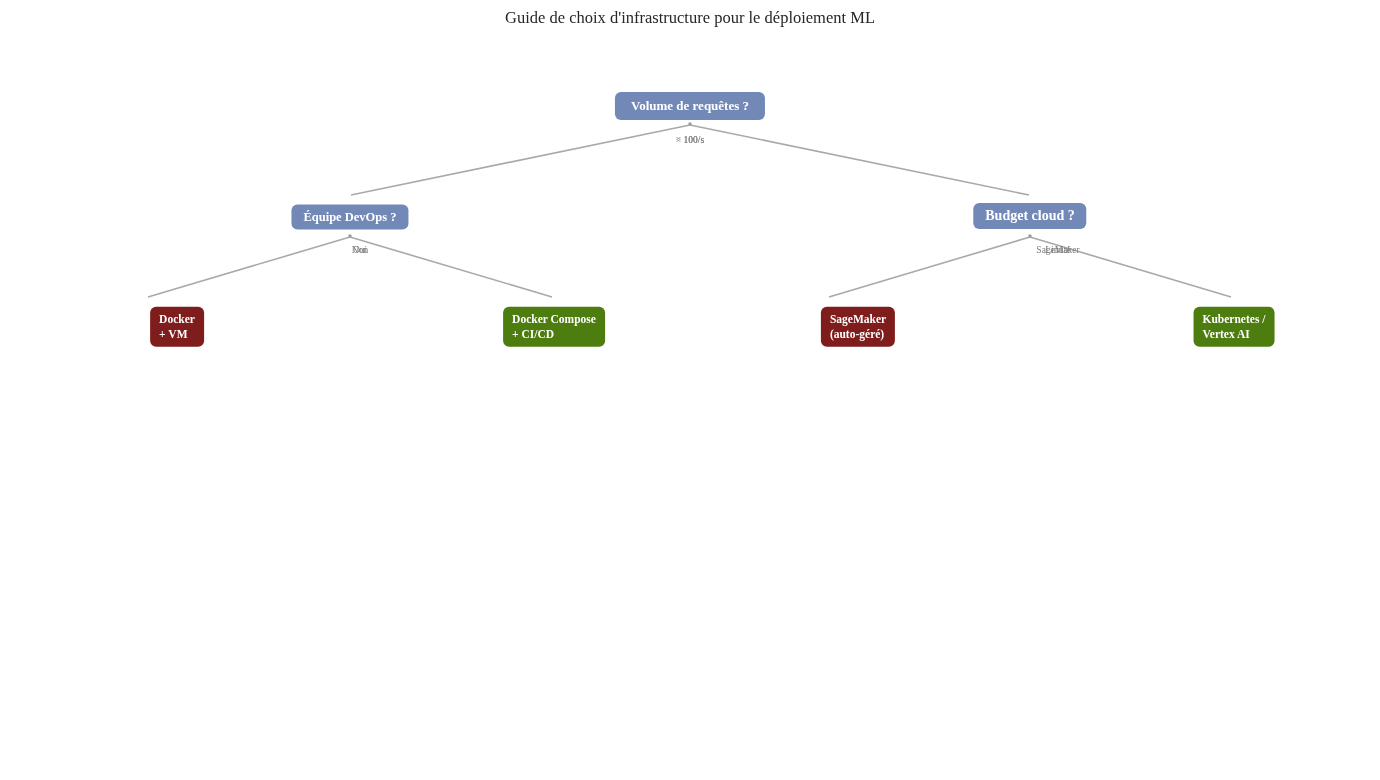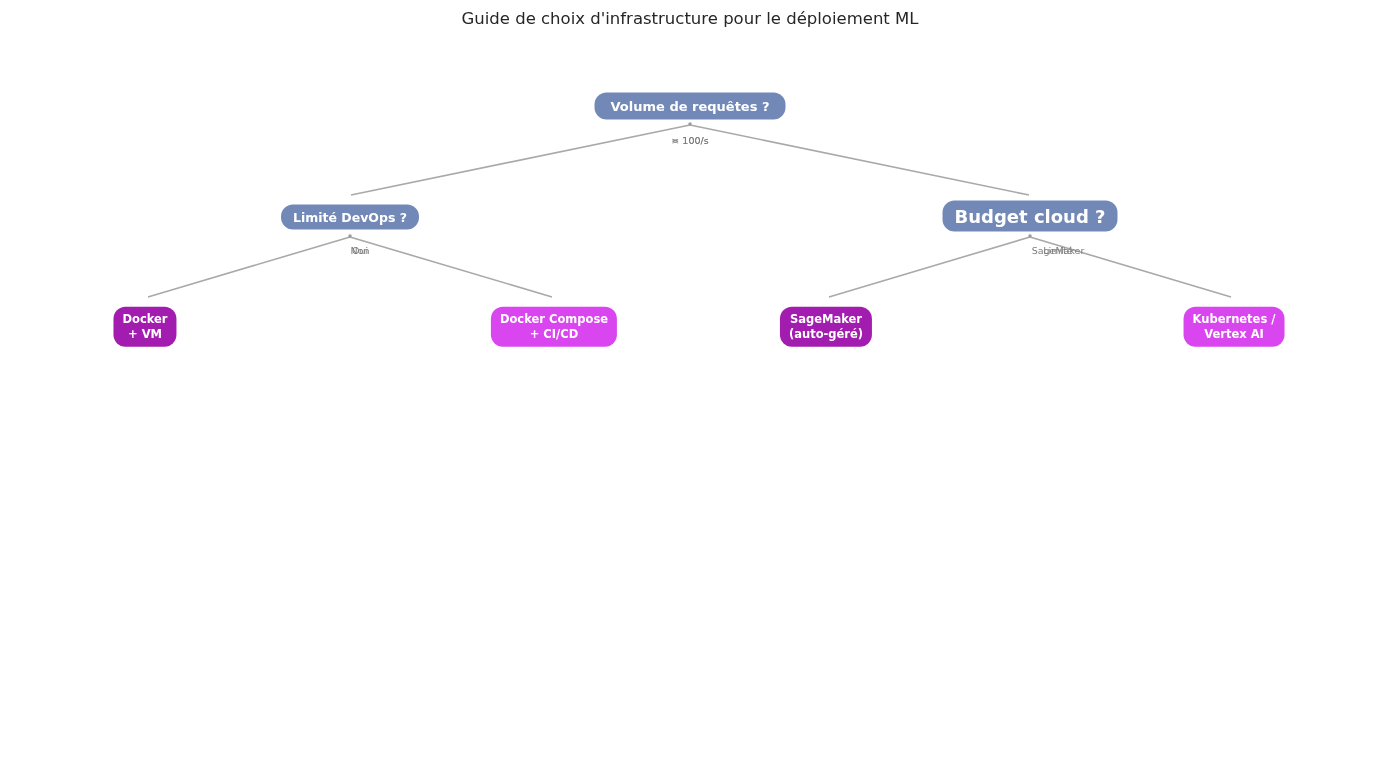--- a/index.html
+++ b/index.html
@@ -7,20 +7,21 @@
     padding: 0;
     background: #ffffff;
     font-family: "DejaVu Sans", "Liberation Sans", sans-serif;
   }
   .canvas {
     position: relative;
     width: 1380px;
     height: 588px;
     overflow: hidden;
     background: #ffffff;
+    font-family: Liberation Serif, serif;
   }
   .diagram-title {
     position: absolute;
     left: 690px;
     top: 18px;
     transform: translate(-50%, -50%);
     font-size: 16.5px;
     color: #262626;
     white-space: nowrap;
   }
@@ -35,37 +36,36 @@
     stroke-width: 1.6;
   }
   svg.edges circle {
     fill: #9b9b9b;
   }
   .node {
     position: absolute;
     transform: translate(-50%, -50%);
     color: #ffffff;
     font-weight: bold;
-    text-align: center;
-    border-radius: 12px;
+    border-radius: 6px;
     white-space: nowrap;
     z-index: 3;
   }
   .node.question {
     background: #7289b8;
   }
   .node.leaf {
     white-space: pre-line;
     line-height: 1.32;
     font-size: 11.5px;
     padding: 5px 9px;
     top: 327px;
   }
-  .leaf.green { background: #a21caf; }
-  .leaf.orange { background: #d946ef; }
+  .leaf.green { background: #7f1d1d; margin-left: 32px; }
+  .leaf.orange { background: #4d7c0f; }
   .edge-label-pair {
     position: absolute;
     width: 0;
     height: 0;
     z-index: 2;
   }
   .edge-label-pair span {
     position: absolute;
     left: 0;
     top: 0;
@@ -104,23 +104,23 @@
     <span>Oui</span>
   </div>
 
   <div class="edge-label-pair" style="left:1058px; top:250px">
     <span>Limité</span>
     <span>SageMaker</span>
   </div>
 
   <div class="node question" style="left:690px; top:106px; font-size:13px; padding:6px 16px;">Volume de requêtes ?</div>
 
-  <div class="node question" style="left:350px; top:217px; font-size:12.5px; padding:5px 12px;">Limité DevOps ?</div>
+  <div class="node question" style="left:350px; top:217px; font-size:12.5px; padding:5px 12px;">Équipe DevOps ?</div>
 
-  <div class="node question" style="left:1030px; top:216px; font-size:18px; padding:5px 12px;">Budget cloud ?</div>
+  <div class="node question" style="left:1030px; top:216px; font-size:14px; padding:5px 12px;">Budget cloud ?</div>
 
   <div class="node leaf green" style="left:145px;">Docker
 + VM</div>
 
   <div class="node leaf orange" style="left:554px;">Docker Compose
 + CI/CD</div>
 
   <div class="node leaf green" style="left:826px;">SageMaker
 (auto-géré)</div>
 

